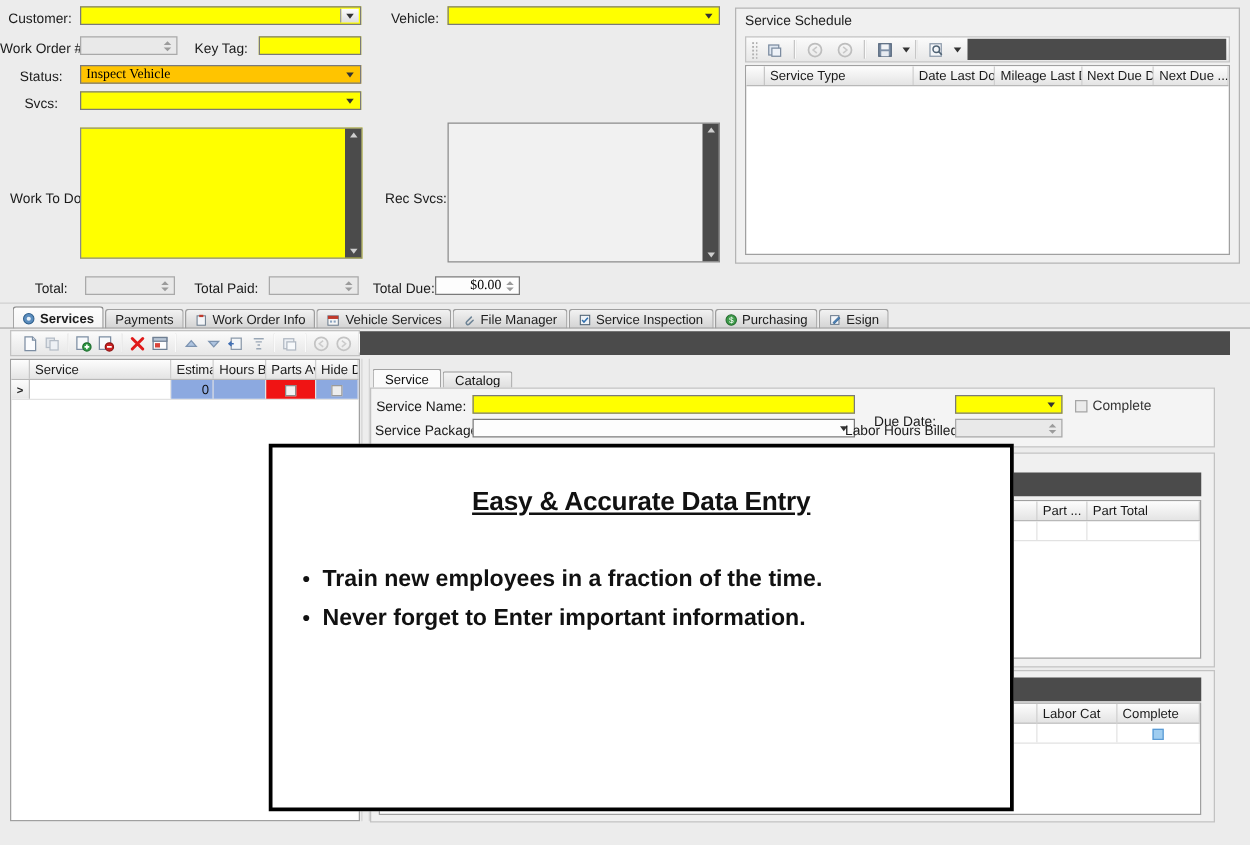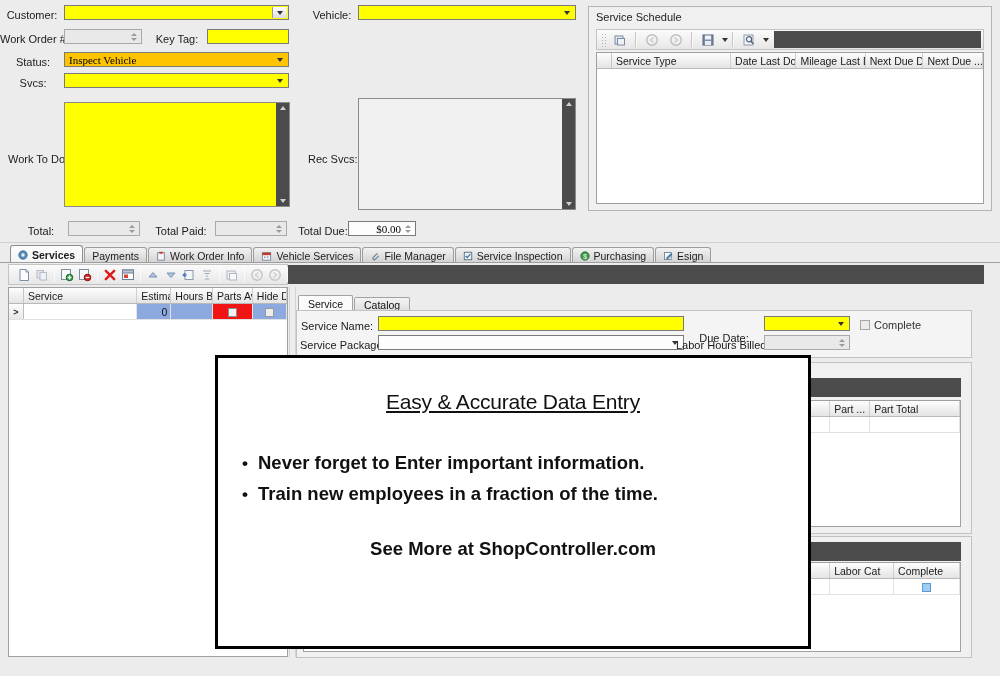--- a/index.html
+++ b/index.html
@@ -324,21 +324,21 @@
   #overlay {
     position: absolute;
     box-sizing: border-box;
     background: #ffffff;
     border: 3px solid #000000;
     z-index: 50;
   }
   #overlay .ov-title {
     text-align: center;
     font-size: 21px;
-    font-weight: normal;
+    font-weight: bold;
     text-decoration: underline;
     margin-top: 32px;
     letter-spacing: -0.2px;
   }
   #overlay ul {
     list-style: none;
     margin: 34px 0 0 0;
     padding: 0 0 0 24px;
   }
   #overlay li {
@@ -826,19 +826,18 @@
       <span class="gc" style="width:64px;"></span>
       <span class="gc ctr" style="width:66px;">
           <i class="cbx sel"></i>
         </span>
     </div>
   </div>
 
   <div id="overlay" style="left:215px; top:355px; width:596px; height:294px;">
     <div class="ov-title">Easy &amp; Accurate Data Entry</div>
     <ul id="promo-bullets">
+        <li><span>Train new employees in a fraction of the time.</span></li>
         <li><span>Never forget to Enter important information.</span></li>
-        <li><span>Train new employees in a fraction of the time.</span></li>
       </ul>
-    <div class="ov-cta">See More at ShopController.com</div>
   </div>
 
 </div>
 
 </body></html>

